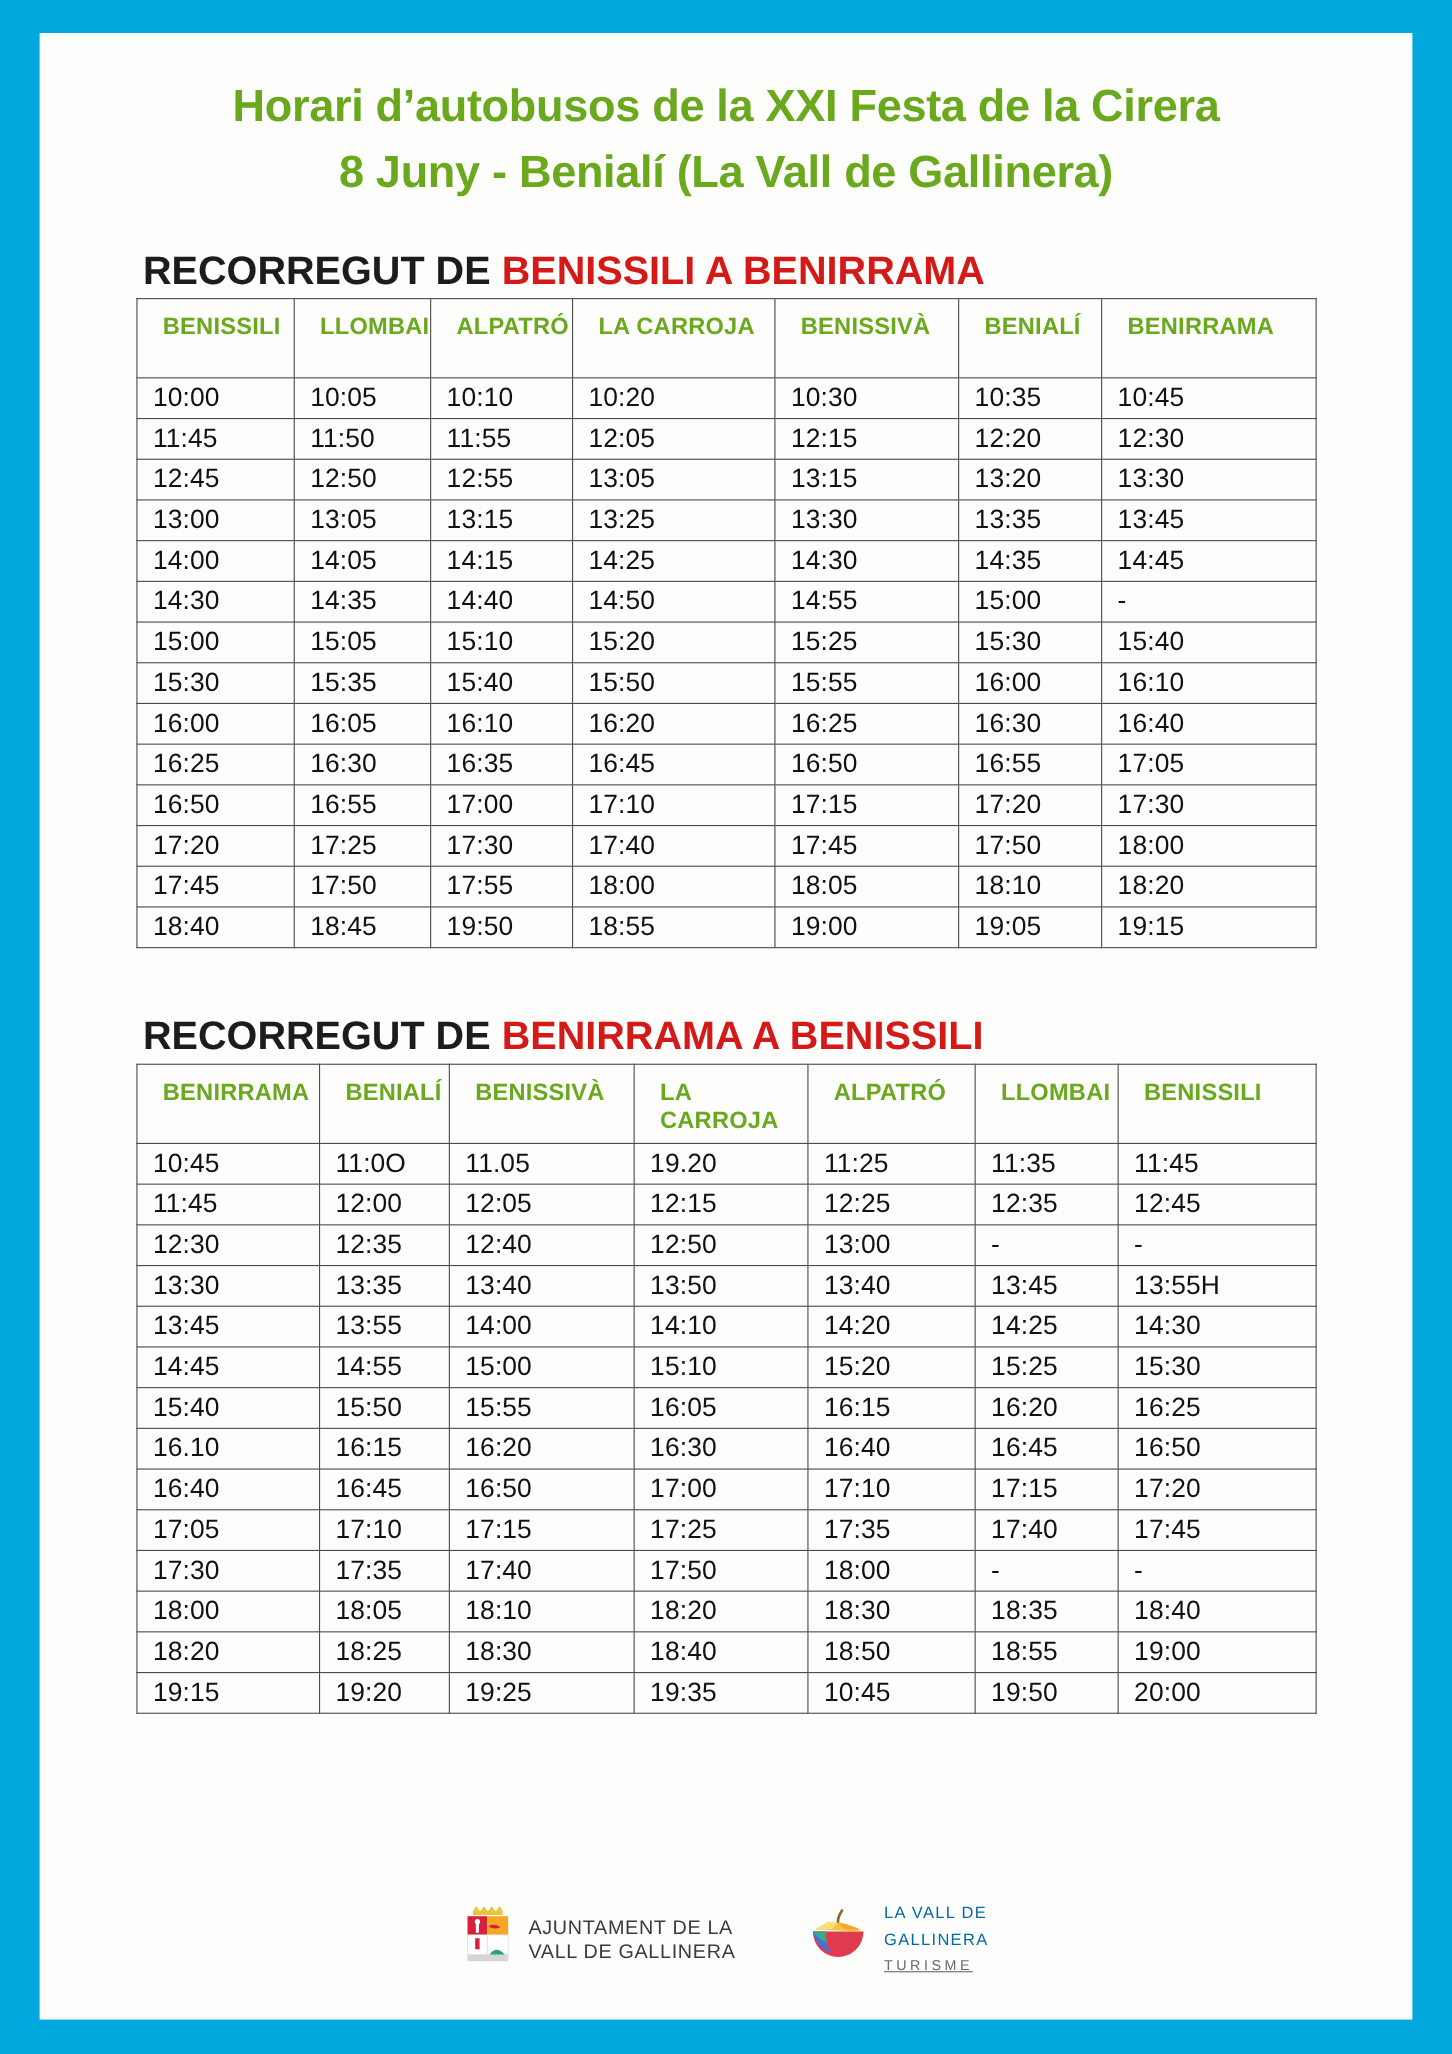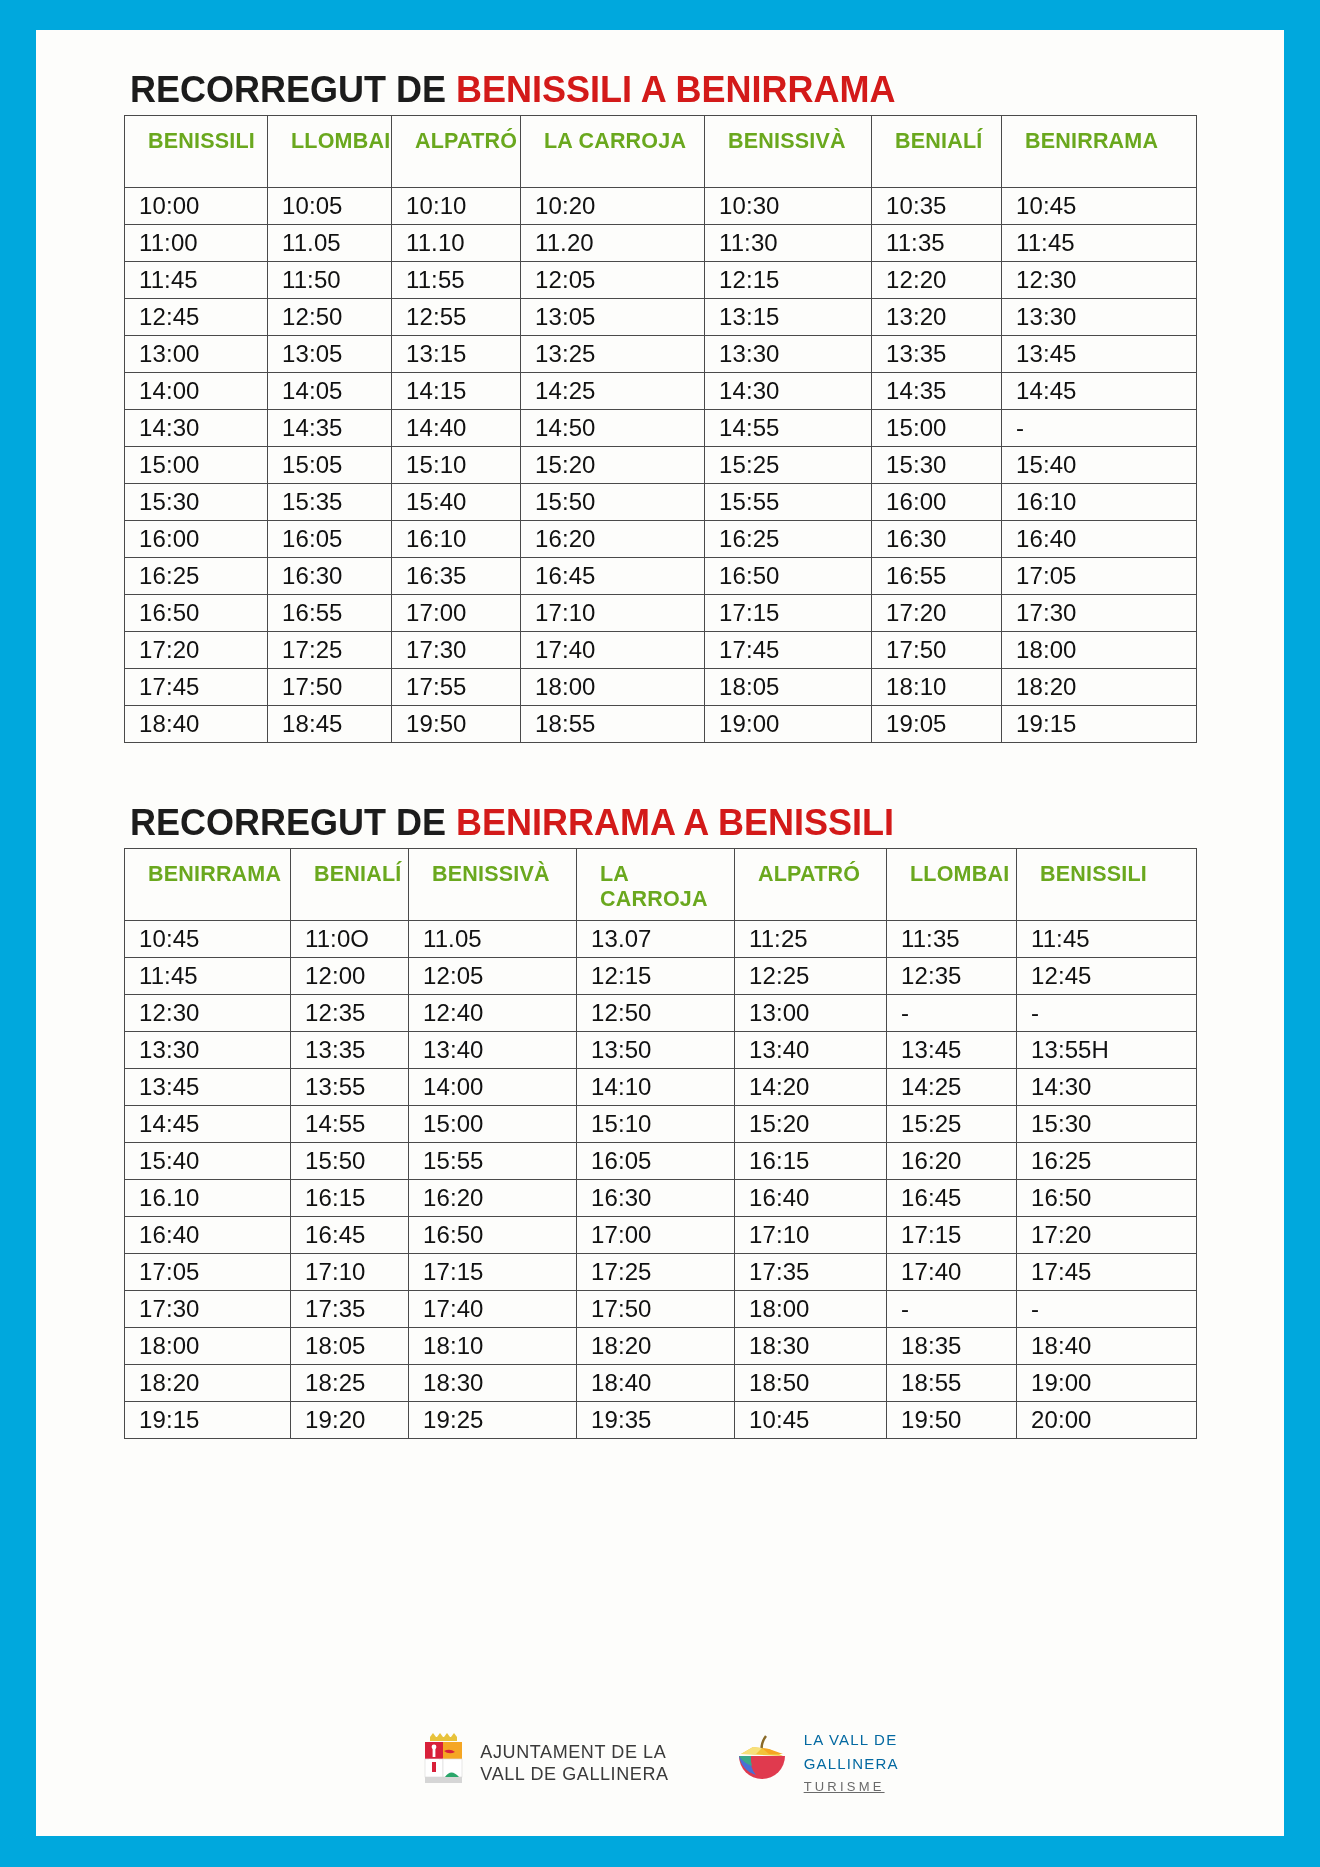--- a/index.html
+++ b/index.html
@@ -149,20 +149,24 @@
     display: flex;
     flex-direction: column;
     justify-content: center;
   }
 </style>
 </head>
 <body>
 
 <div id="poster">
 
+  <div class="title-block">
+    <div class="title-line">Horari d’autobusos de la XXI Festa de la Cirera</div>
+    <div class="title-line">8 Juny - Benialí (La Vall de Gallinera)</div>
+  </div>
 
   <div class="section first">
     <div class="route-heading">
       <span class="rh-plain">RECORREGUT DE </span><span class="rh-accent">BENISSILI A BENIRRAMA</span>
     </div>
     <table class="timetable t1">
       <colgroup>
         <col class="c0">
           <col class="c1">
           <col class="c2">
@@ -186,29 +190,20 @@
           <tr>
             <td>10:00</td>
             <td>10:05</td>
             <td>10:10</td>
             <td>10:20</td>
             <td>10:30</td>
             <td>10:35</td>
             <td>10:45</td>
           </tr>
           <tr>
-            <td>11:00</td>
-            <td>11.05</td>
-            <td>11.10</td>
-            <td>11.20</td>
-            <td>11:30</td>
-            <td>11:35</td>
-            <td>11:45</td>
-          </tr>
-          <tr>
             <td>11:45</td>
             <td>11:50</td>
             <td>11:55</td>
             <td>12:05</td>
             <td>12:15</td>
             <td>12:20</td>
             <td>12:30</td>
           </tr>
           <tr>
             <td>12:45</td>
@@ -345,21 +340,21 @@
           <th>ALPATRÓ</th>
           <th>LLOMBAI</th>
           <th>BENISSILI</th>
         </tr>
       </thead>
       <tbody>
           <tr>
             <td>10:45</td>
             <td>11:0O</td>
             <td>11.05</td>
-            <td>13.07</td>
+            <td>19.20</td>
             <td>11:25</td>
             <td>11:35</td>
             <td>11:45</td>
           </tr>
           <tr>
             <td>11:45</td>
             <td>12:00</td>
             <td>12:05</td>
             <td>12:15</td>
             <td>12:25</td>

